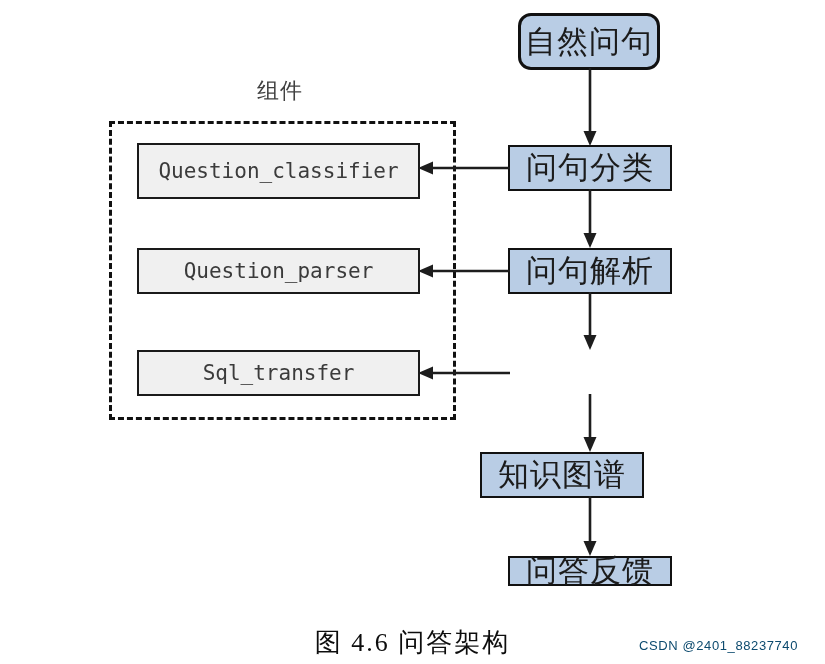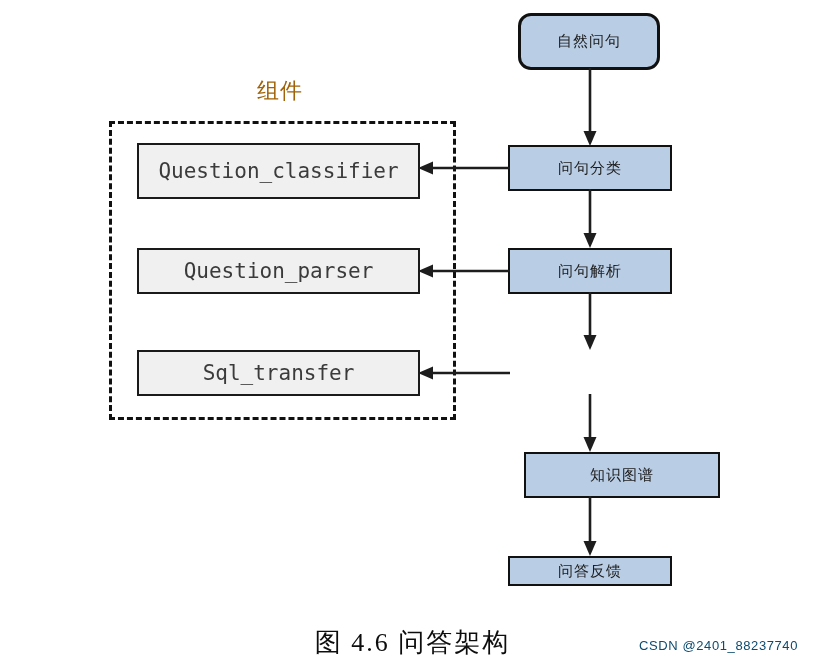--- a/index.html
+++ b/index.html
@@ -22,21 +22,21 @@
   
   .pipe-node {
     position: absolute;
     box-sizing: border-box;
     background: #b9cde5;
     border: 2px solid #111111;
     display: flex;
     align-items: center;
     justify-content: center;
     font-family: "Liberation Serif", "DejaVu Serif", serif;
-    font-size: 15px;
+    font-size: 31px;
     color: #1b1b1b;
     letter-spacing: 1px;
     white-space: nowrap;
   }
   .pipe-node.rounded {
     border-radius: 13px;
     border-width: 3px;
   }
 
   
@@ -59,21 +59,21 @@
   .group-frame {
     position: absolute;
     box-sizing: border-box;
     border: 3px dashed #111111;
     background: transparent;
   }
   .group-title {
     position: absolute;
     font-family: "Liberation Sans", "DejaVu Sans", sans-serif;
     font-size: 22px;
-    color: #a16207;
+    color: #404040;
     letter-spacing: 1px;
     white-space: nowrap;
     text-align: center;
   }
 
   
   .conn {
     position: absolute;
     overflow: visible;
   }
@@ -124,21 +124,21 @@
 
   <div class="comp-box" style="left:137px; top:350px; width:283px; height:46px;">Sql_transfer</div>
 
   <div class="pipe-node rounded" style="left:518px; top:13px; width:142px; height:57px;">自然问句</div>
 
   <div class="pipe-node" style="left:508px; top:145px; width:164px; height:46px;">问句分类</div>
 
   <div class="pipe-node" style="left:508px; top:248px; width:164px; height:46px;">问句解析</div>
 
 
-  <div class="pipe-node" style="left:524px; top:452px; width:196px; height:46px;">知识图谱</div>
+  <div class="pipe-node" style="left:480px; top:452px; width:164px; height:46px;">知识图谱</div>
 
   <div class="pipe-node" style="left:508px; top:556px; width:164px; height:30px;">问答反馈</div>
 
   <svg class="conn" style="left:570px; top:68px; width:40px; height:80px;" viewBox="0 0 40 80">
     <line x1="20" y1="0" x2="20" y2="70"></line>
     <polygon points="20,78 13.5,63 26.5,63"></polygon>
   </svg>
 
   <svg class="conn" style="left:570px; top:189px; width:40px; height:61px;" viewBox="0 0 40 61">
     <line x1="20" y1="0" x2="20" y2="51"></line>

